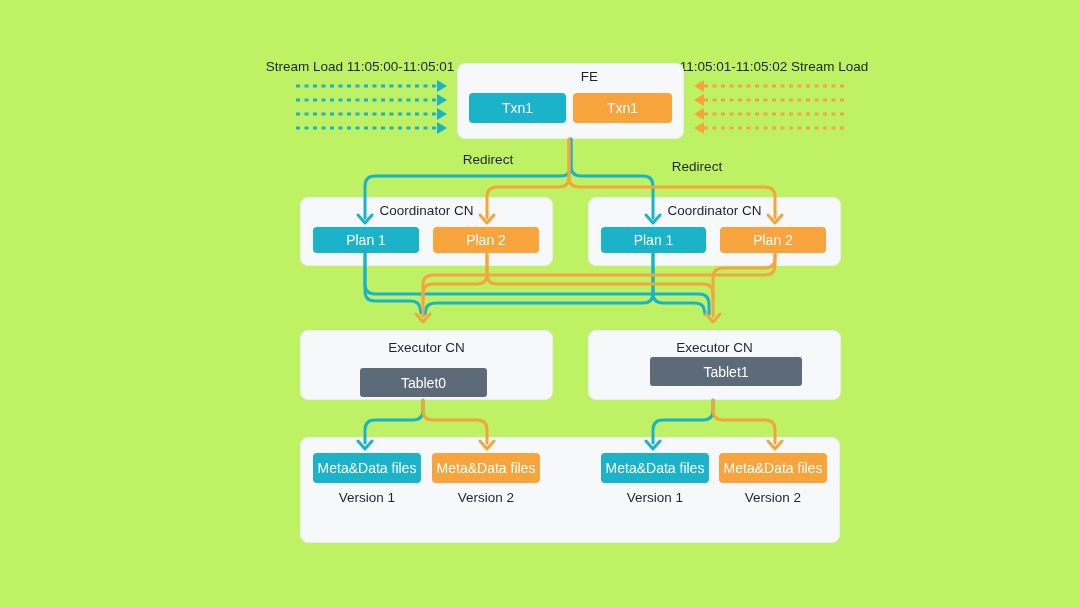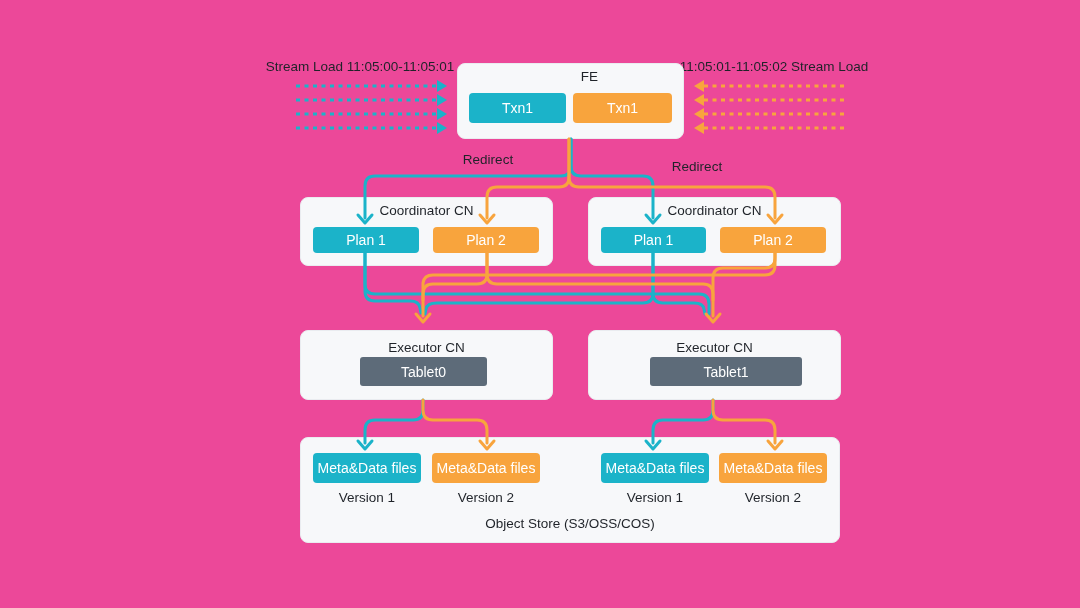--- a/index.html
+++ b/index.html
@@ -1,17 +1,17 @@
 <!DOCTYPE html>
 <html><head>
 <meta charset="utf-8">
 <style>
   html,body{margin:0;padding:0;background:#ffffff;}
   .canvas{
-    position:relative;width:1080px;height:608px;background:#ec4899;
+    position:relative;width:1080px;height:608px;background:#bef264;
     font-family:"Liberation Sans",sans-serif;color:#1f2329;overflow:hidden;
   }
   .lbl{position:absolute;font-size:13.5px;line-height:16px;color:#1f2329;text-align:center;white-space:nowrap;}
   .panel{
     position:absolute;background:#f7f8fa;border:1px solid #eaecf0;border-radius:8px;
     box-sizing:border-box;
   }
   .chip{
     position:absolute;border-radius:4px;color:#ffffff;font-size:14px;
     display:flex;align-items:center;justify-content:center;box-sizing:border-box;white-space:nowrap;
@@ -46,36 +46,35 @@
   <div class="chip teal" style="left:313px;top:227px;width:106px;height:26px;">Plan 1</div>
   <div class="chip orange" style="left:433px;top:227px;width:106px;height:26px;">Plan 2</div>
 
   <div class="panel" style="left:588px;top:197px;width:253px;height:69px;"></div>
   <div class="lbl" style="left:588px;top:203px;width:253px;">Coordinator CN</div>
   <div class="chip teal" style="left:601px;top:227px;width:105px;height:26px;">Plan 1</div>
   <div class="chip orange" style="left:720px;top:227px;width:106px;height:26px;">Plan 2</div>
 
   <div class="panel" style="left:300px;top:330px;width:253px;height:70px;"></div>
   <div class="lbl" style="left:300px;top:340px;width:253px;">Executor CN</div>
-  <div class="chip slate" style="left:360px;top:357px;width:127px;height:29px;">Tablet0</div>
+  <div class="chip slate" style="left:360px;top:368px;width:127px;height:29px;">Tablet0</div>
 
   <div class="panel" style="left:588px;top:330px;width:253px;height:70px;"></div>
   <div class="lbl" style="left:588px;top:340px;width:253px;">Executor CN</div>
   <div class="chip slate" style="left:650px;top:357px;width:152px;height:29px;">Tablet1</div>
 
   <div class="panel" style="left:300px;top:437px;width:540px;height:106px;"></div>
   <div class="chip teal" style="left:313px;top:453px;width:108px;height:30px;">Meta&amp;Data files</div>
   <div class="chip orange" style="left:432px;top:453px;width:108px;height:30px;">Meta&amp;Data files</div>
   <div class="chip teal" style="left:601px;top:453px;width:108px;height:30px;">Meta&amp;Data files</div>
   <div class="chip orange" style="left:719px;top:453px;width:108px;height:30px;">Meta&amp;Data files</div>
   <div class="lbl" style="left:313px;top:490px;width:108px;">Version 1</div>
   <div class="lbl" style="left:432px;top:490px;width:108px;">Version 2</div>
   <div class="lbl" style="left:601px;top:490px;width:108px;">Version 1</div>
   <div class="lbl" style="left:719px;top:490px;width:108px;">Version 2</div>
-  <div class="lbl" style="left:300px;top:516px;width:540px;">Object Store (S3/OSS/COS)</div>
 
   <svg class="wires" width="1080" height="608" viewBox="0 0 1080 608">
 
     <g>
       <line class="t-stroke" x1="296" y1="86" x2="437" y2="86" stroke-dasharray="4 4.5"></line>
       <line class="t-stroke" x1="296" y1="100" x2="437" y2="100" stroke-dasharray="4 4.5"></line>
       <line class="t-stroke" x1="296" y1="114" x2="437" y2="114" stroke-dasharray="4 4.5"></line>
       <line class="t-stroke" x1="296" y1="128" x2="437" y2="128" stroke-dasharray="4 4.5"></line>
       <polygon class="t-fill" points="437,80 447,86 437,92"></polygon>
       <polygon class="t-fill" points="437,94 447,100 437,106"></polygon>

